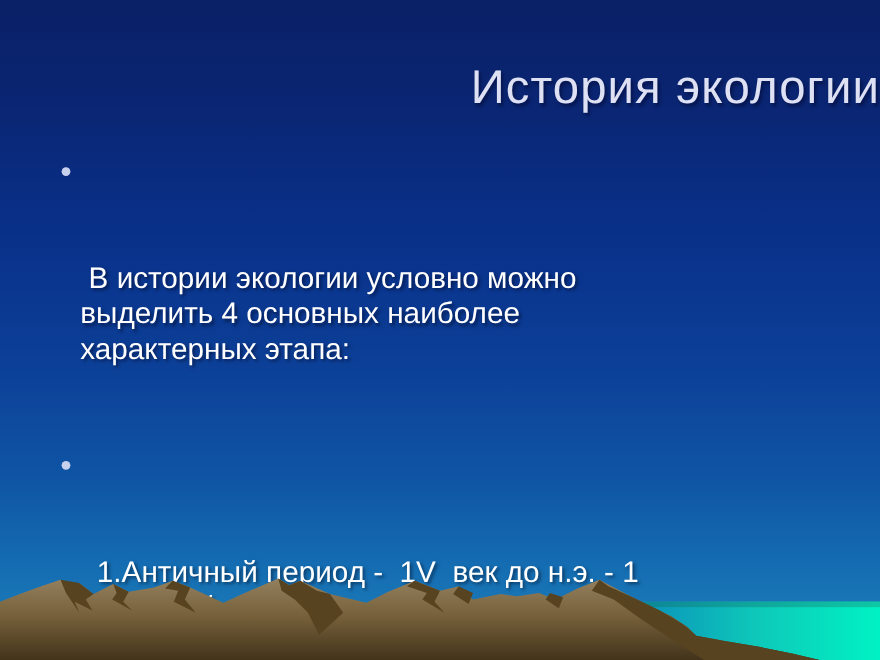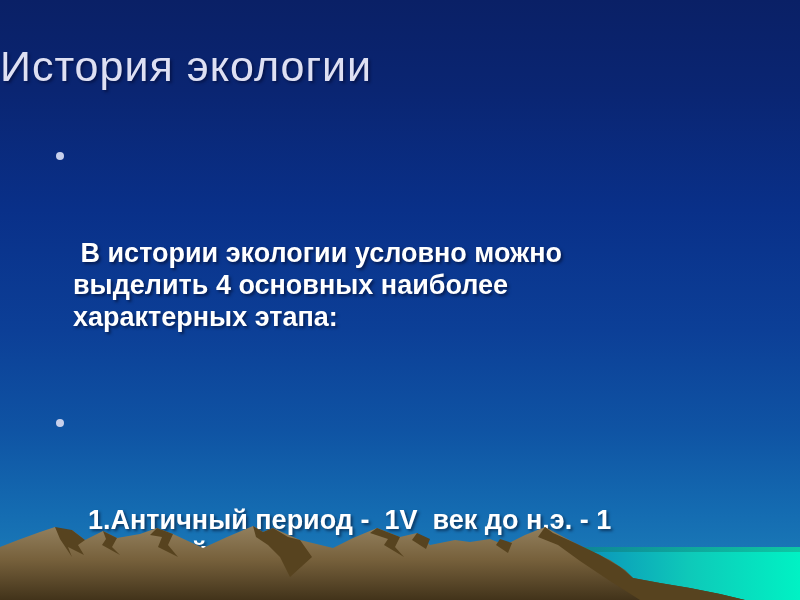--- a/index.html
+++ b/index.html
@@ -14,41 +14,41 @@
       #0a2572 15%,
       var(--bg_mid, #093089) 35%,
       #0c3f97 55%,
       #0f54a4 72%,
       var(--bg_low, #146bb1) 85%,
       #1a79b7 93%,
       var(--bg_horizon, #1e82bd) 100%);
   }
   .title {
     position: absolute;
-    top: 42px;
+    top: 56px;
     left: 0;
     width: 100%;
-    text-align: left;
+    text-align: right;
     font-size: 43px;
     font-weight: 400;
     letter-spacing: 1px;
     color: var(--title, #dee0f3);
     text-shadow: 2px 2px 3px rgba(0,0,30,0.45);
   }
   .bullets {
     position: absolute;
     top: 141px;
     left: 73px;
     width: 668px;
   }
   .bullet {
     position: relative;
     margin-bottom: 11px;
     font-size: 27px;
-    font-weight: 700;
+    font-weight: 400;
     line-height: 32px;
     color: var(--body_text, #ffffff);
     text-shadow: 2px 2px 3px rgba(0,0,20,0.5);
     white-space: pre-wrap;
   }
   .dot {
     position: absolute;
     left: -17px;
     top: 11px;
     width: 8px;

